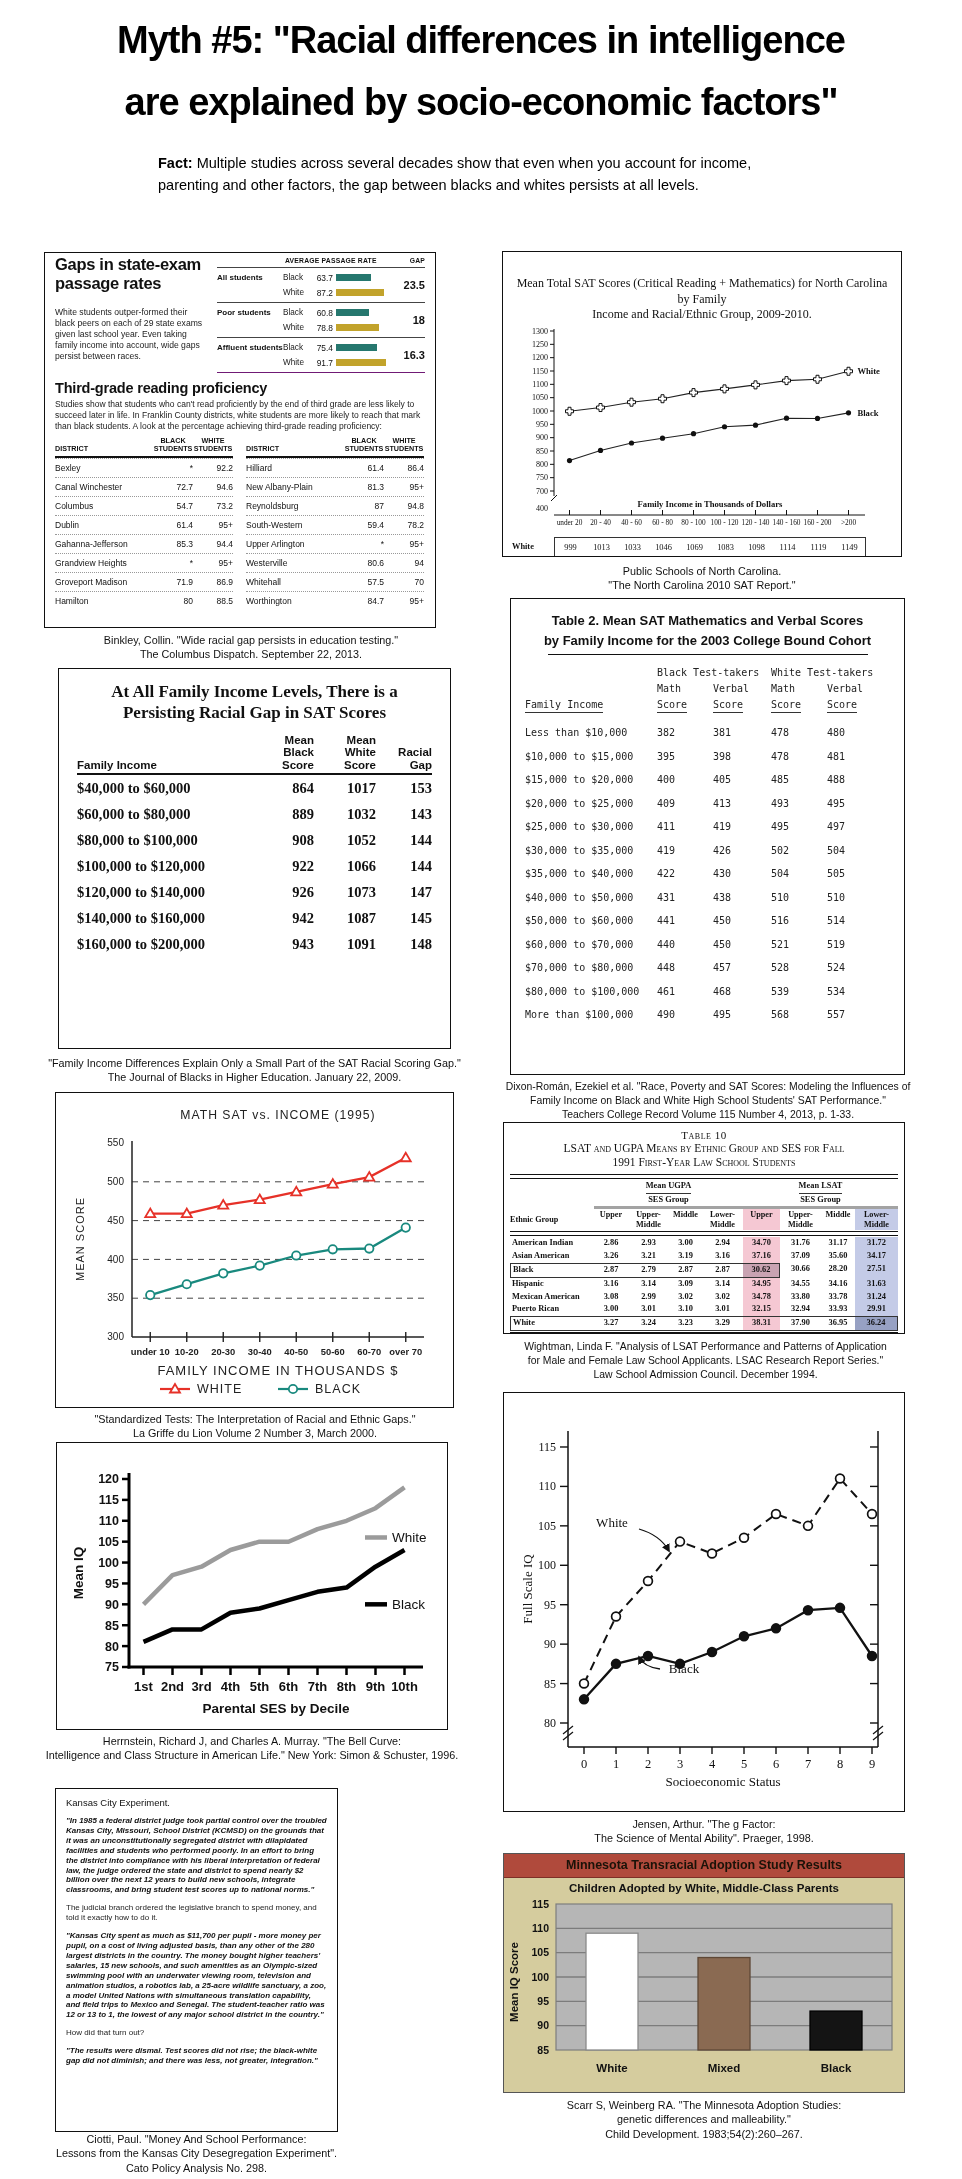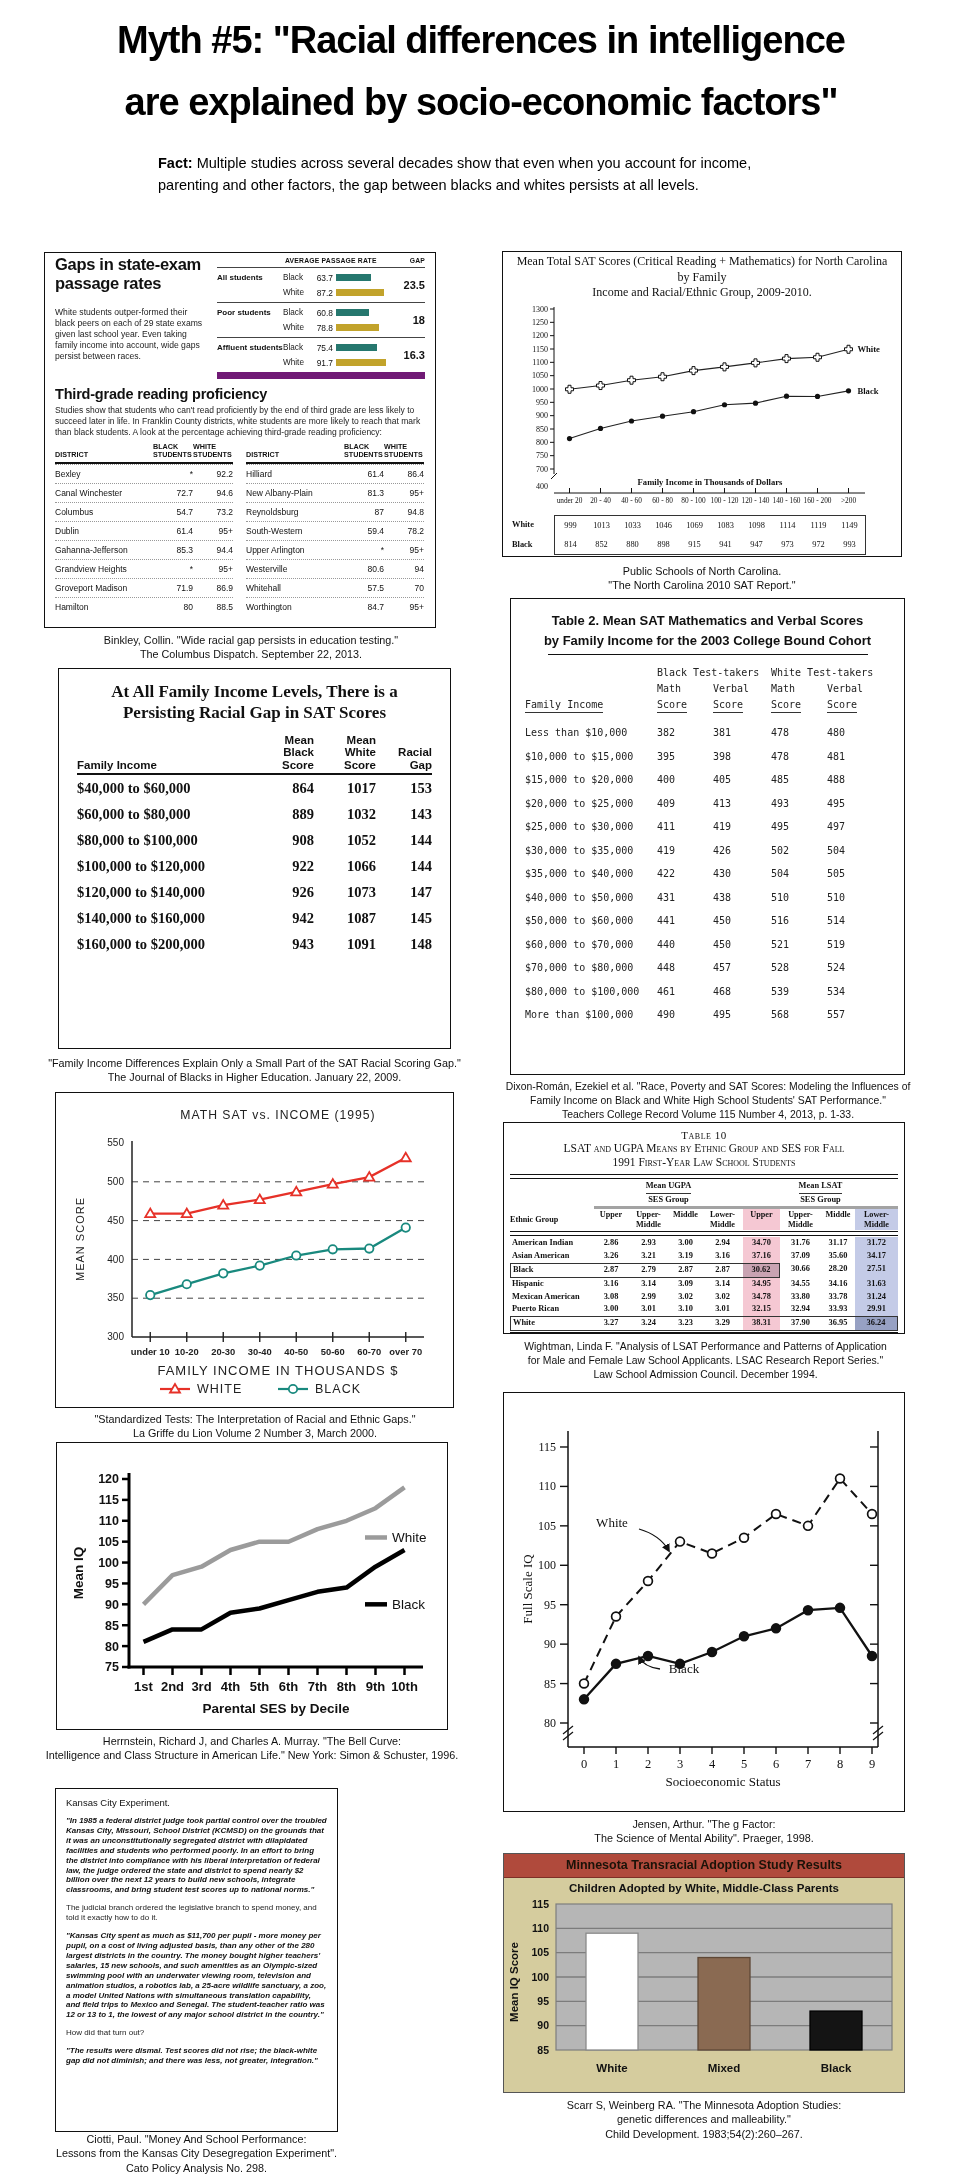--- a/index.html
+++ b/index.html
@@ -7,21 +7,21 @@
   .abs{position:absolute}
   .pre{white-space:pre-line}
   .main-title{top:10px;left:0;width:962px;text-align:center;font-size:38px;font-weight:bold;letter-spacing:-1px;line-height:1.62;white-space:pre-line;color:#000}
   .fact{top:153px;left:158px;width:655px;font-size:14.5px;line-height:1.5;color:#000}
   .box{position:absolute;border:1.5px solid #111;background:#fff;box-sizing:border-box;overflow:hidden}
   .caption{position:absolute;text-align:center;font-size:10.8px;line-height:1.34;color:#111;white-space:pre-line}
 
   
   .p-dispatch{left:44px;top:252px;width:392px;height:376px;border-width:1px;padding:2px 10px}
   .c-dispatch{left:55px;top:633px;width:392px}
-  .p-nc{left:502px;top:251px;width:400px;height:306px;padding:2px 9px}
+  .p-nc{left:502px;top:251px;width:400px;height:306px;padding:24px 9px}
   .c-nc{left:502px;top:564px;width:400px}
   .p-si{left:58px;top:668px;width:393px;height:381px;padding:12px 18px}
   .c-si{left:28px;top:1056px;width:453px}
   .p-t2{left:510px;top:598px;width:395px;height:477px;padding:12px 14px}
   .c-t2{left:478px;top:1080px;width:460px;font-size:10.4px}
   .p-math{left:55px;top:1092px;width:399px;height:316px;padding:10px 12px}
   .c-math{left:30px;top:1412px;width:450px}
   .p-t10{left:503px;top:1122px;width:402px;height:212px;padding:4px 6px}
   .c-t10{left:483px;top:1340px;width:445px;font-size:10.4px}
   .p-bell{left:56px;top:1442px;width:392px;height:288px;padding:4px 12px}
@@ -36,34 +36,34 @@
   
   .d-top{display:flex;gap:12px}
   .d-left{width:150px;flex:none}
   .d-title{font-weight:bold;font-size:16.5px;line-height:1.15;letter-spacing:-.3px}
   .d-blurb{font-size:8.6px;line-height:1.28;margin-top:14px;color:#222}
   .d-right{flex:1;position:relative}
   .ds-hrow{display:flex;font-size:6.8px;font-weight:bold;letter-spacing:.2px;padding:2px 0 3px 0}
   .ds-havg{margin-left:68px;flex:1}
   .ds-hgap{text-align:right}
   .ds-group{position:relative;border-top:1px solid #444;padding:2px 0}
-  .ds-group:last-child{border-bottom:7px solid #701a75}
+  .ds-group:last-child{border-bottom:1px solid #701a75}
   .ds-row{display:flex;align-items:center;height:15px}
   .ds-glabel{width:66px;flex:none;font-weight:bold;font-size:8px}
   .ds-race{width:26px;flex:none;font-size:8.2px;color:#222}
   .ds-val{width:24px;flex:none;font-size:8.4px;text-align:right;padding-right:3px}
   .ds-bar{height:7px;display:inline-block}
   .ds-gap{position:absolute;right:0;top:50%;transform:translateY(-50%);font-weight:bold;font-size:11px}
   .d-rtitle{font-weight:bold;font-size:14.5px;margin-top:7px;letter-spacing:-.2px}
   .d-rblurb{font-size:8.5px;line-height:1.28;margin-top:3px;color:#222}
   .d-tables{display:flex;gap:13px;margin-top:5px}
   .rt{width:178px;flex:none}
   .rt-hrow{display:flex;border-bottom:2px solid #111;font-size:7.2px;font-weight:bold;line-height:1.2;align-items:flex-end;padding-bottom:2px}
   .rt-hname{flex:1}
-  .rt-hval{width:40px;flex:none;text-align:left}
+  .rt-hval{width:40px;flex:none;text-align:center}
   .rt-row{display:flex;height:18px;align-items:center;border-top:1px dotted #999;font-size:8.5px}
   .rt-row:first-of-type{border-top:none}
   .rt-name{flex:1}
   .rt-val{width:40px;flex:none;text-align:right}
 
   
   .nc-title{font-family:"Liberation Serif",serif;font-size:12px;text-align:center;line-height:1.3;white-space:pre-line;margin-bottom:2px}
   .nc-tablewrap{display:flex;margin-top:2px}
   .nc-labels{width:42px;flex:none;display:flex;flex-direction:column;justify-content:space-around;font-family:"Liberation Serif",serif;font-weight:bold;font-size:8.4px}
   .nc-grid{border:1px solid #333;display:grid;grid-template-columns:repeat(10,31px)}

